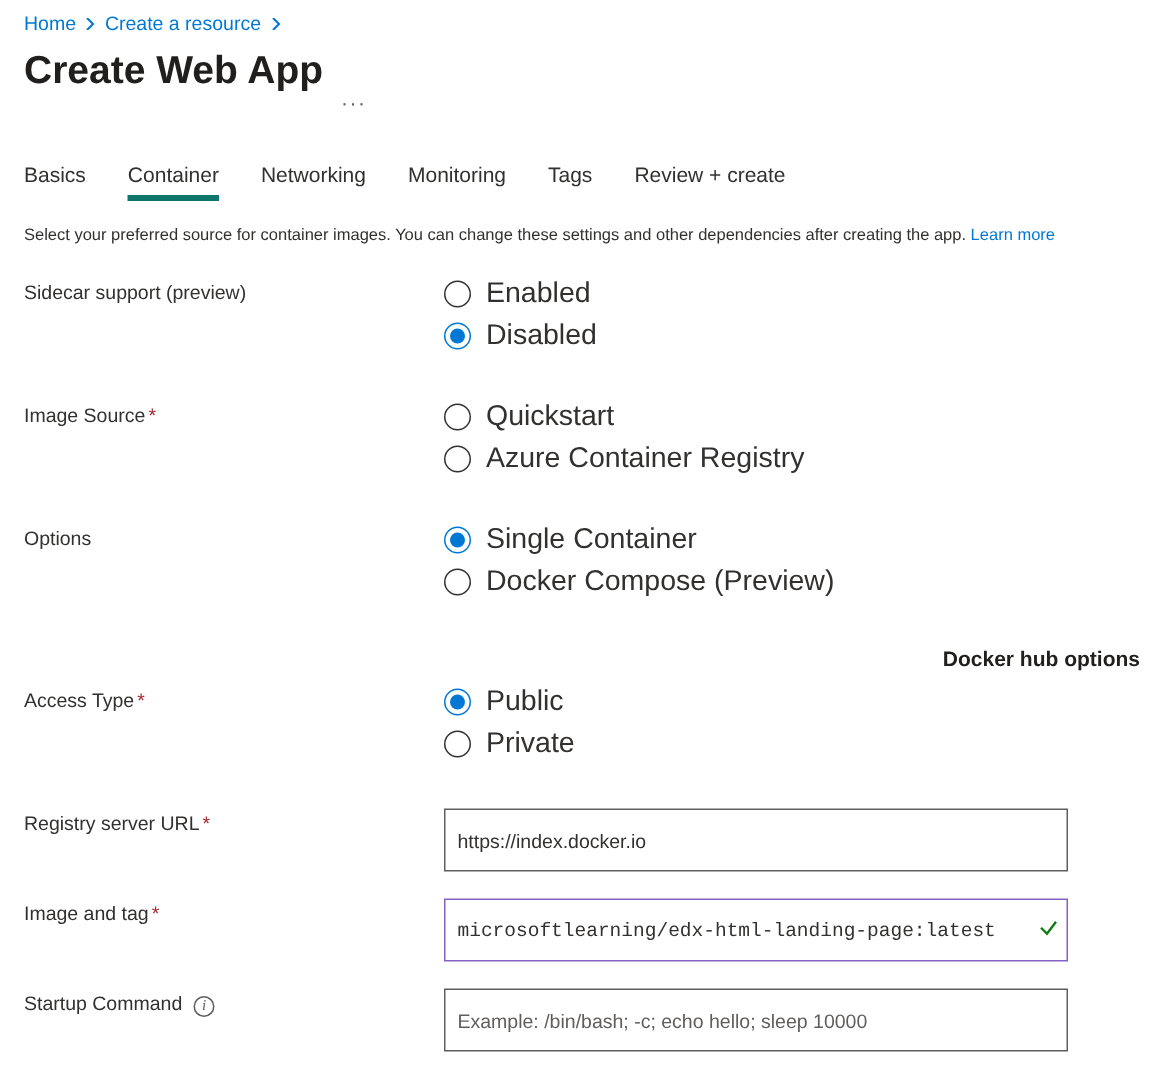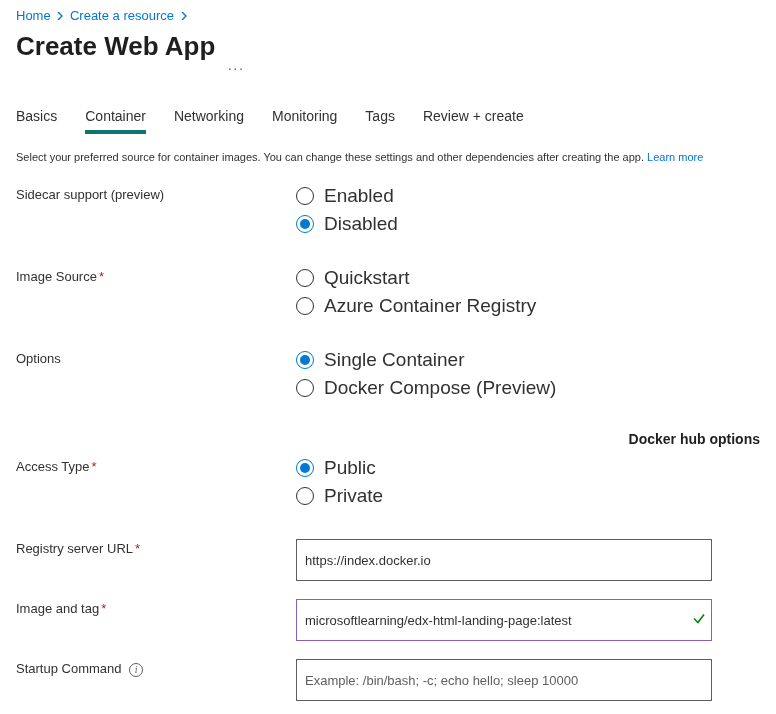--- a/index.html
+++ b/index.html
@@ -125,20 +125,21 @@
     outline: none;
   }
   input.text-input::placeholder { color: #605e5c; }
   .input-wrap {
     position: relative;
     width: 416px;
   }
   .input-wrap.valid input {
     border: 1px solid #8661c5;
     padding-right: 26px;
+    font-family: Liberation Mono, monospace;
   }
   .check-icon {
     position: absolute;
     right: 6px;
     top: 50%;
     transform: translateY(-50%);
     color: #107c10;
     font-size: 14px;
     pointer-events: none;
   }

